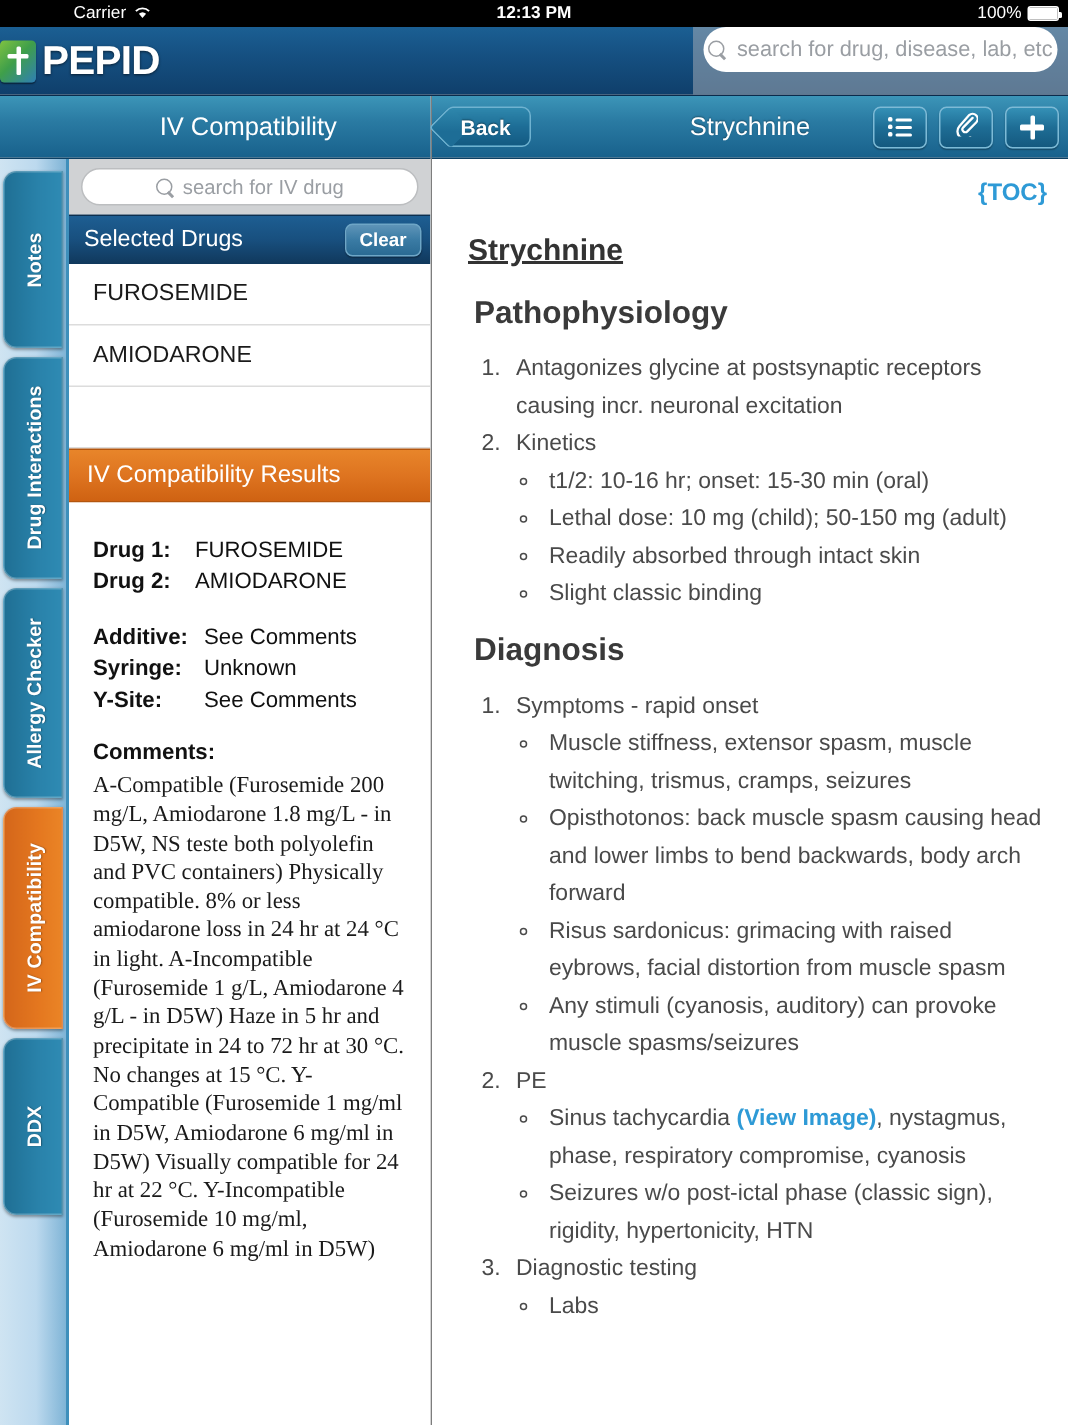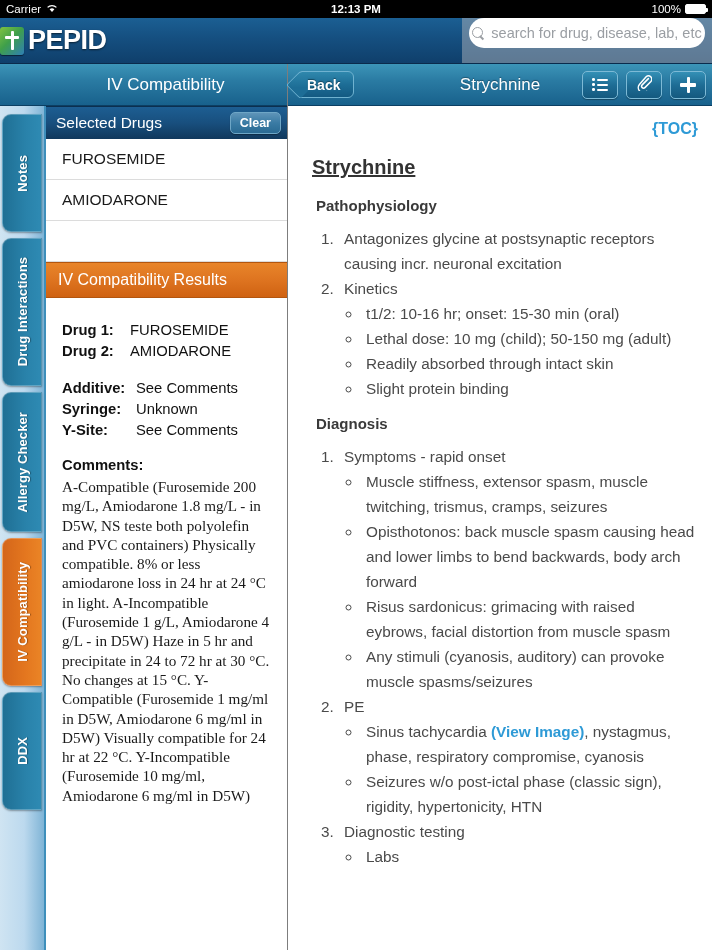--- a/index.html
+++ b/index.html
@@ -10,21 +10,21 @@
     overflow: hidden;
   }
   #app { position: relative; width: 712px; height: 950px; overflow: hidden; }
 
   
   .statusbar {
     height: 18px; background: #000; color: #fff;
     display: flex; align-items: center; font-size: 11.5px;
     padding: 0 6px; position: relative;
   }
-  .sb-left { display: flex; align-items: center; gap: 5px; }
+  .sb-left { display: flex; align-items: center; gap: 5px; margin-left: 43px; }
   .sb-center {
     position: absolute; left: 0; right: 0; text-align: center;
     font-size: 11.5px; font-weight: 600; pointer-events: none;
   }
   .sb-right {
     margin-left: auto; display: flex; align-items: center; gap: 4px;
     font-size: 11.5px; z-index: 2;
   }
   .batt {
     width: 21px; height: 10px; border: 1px solid #fff; border-radius: 2px;
@@ -236,21 +236,21 @@
   }
   .toc {
     text-align:right; color:#2e9ad6; font-size: 16px; font-weight: 700;
     margin-bottom: 18px;
   }
   .doc-title {
     font-size: 20px; font-weight: 700; color:#333;
     text-decoration: underline; margin: 0 0 18px 8px;
   }
   .sect-head {
-    font-size: 15px; font-weight: 700; color:#3a3a3a; margin: 0 0 12px 12px;
+    font-size: 21px; font-weight: 700; color:#3a3a3a; margin: 0 0 12px 12px;
   }
   ol.lvl1 { list-style: decimal; margin: 0 0 0 34px; padding: 0; }
   ol.lvl1 > li {
     font-size: 15.3px; color:#4a4a4a; line-height: 25px; padding-left: 6px;
   }
   ul.lvl2 { list-style: circle; margin: 0 0 0 18px; padding: 0; }
   ul.lvl2 > li {
     font-size: 15.3px; color:#4a4a4a; line-height: 25px; padding-left: 4px;
   }
   .sect-gap { height: 14px; }
@@ -311,20 +311,26 @@
           <div class="vtab active" style="top:432px;height:148px;">
             <span>IV Compatibility</span>
           </div>
           <div class="vtab" style="top:586px;height:118px;">
             <span>DDX</span>
           </div>
         </div>
 
         <div class="left-panel">
 
+          <div class="search-strip">
+            <div class="ivsearch">
+              <span class="mag"></span>
+              <span class="gs-text">search for IV drug</span>
+            </div>
+          </div>
 
           <div class="selbar">
             <div class="selbar-title">Selected Drugs</div>
             <div class="clear-btn">Clear</div>
           </div>
 
           <div class="drug-list">
             <div class="drug-row">FUROSEMIDE</div>
             <div class="drug-row">AMIODARONE</div>
             <div class="drug-row blank"></div>
@@ -403,21 +409,21 @@
         <ol class="lvl1">
           <li>
             <span>Antagonizes glycine at postsynaptic receptors causing incr. neuronal excitation</span>
           </li>
           <li>
             <span>Kinetics</span>
             <ul class="lvl2">
               <li>t1/2: 10-16 hr; onset: 15-30 min (oral)</li>
               <li>Lethal dose: 10 mg (child); 50-150 mg (adult)</li>
               <li>Readily absorbed through intact skin</li>
-              <li>Slight protein binding</li>
+              <li>Slight classic binding</li>
             </ul>
           </li>
         </ol>
 
         <div class="sect-gap"></div>
 
         <div class="sect-head">Diagnosis</div>
         <ol class="lvl1">
           <li>
             <span>Symptoms - rapid onset</span>

